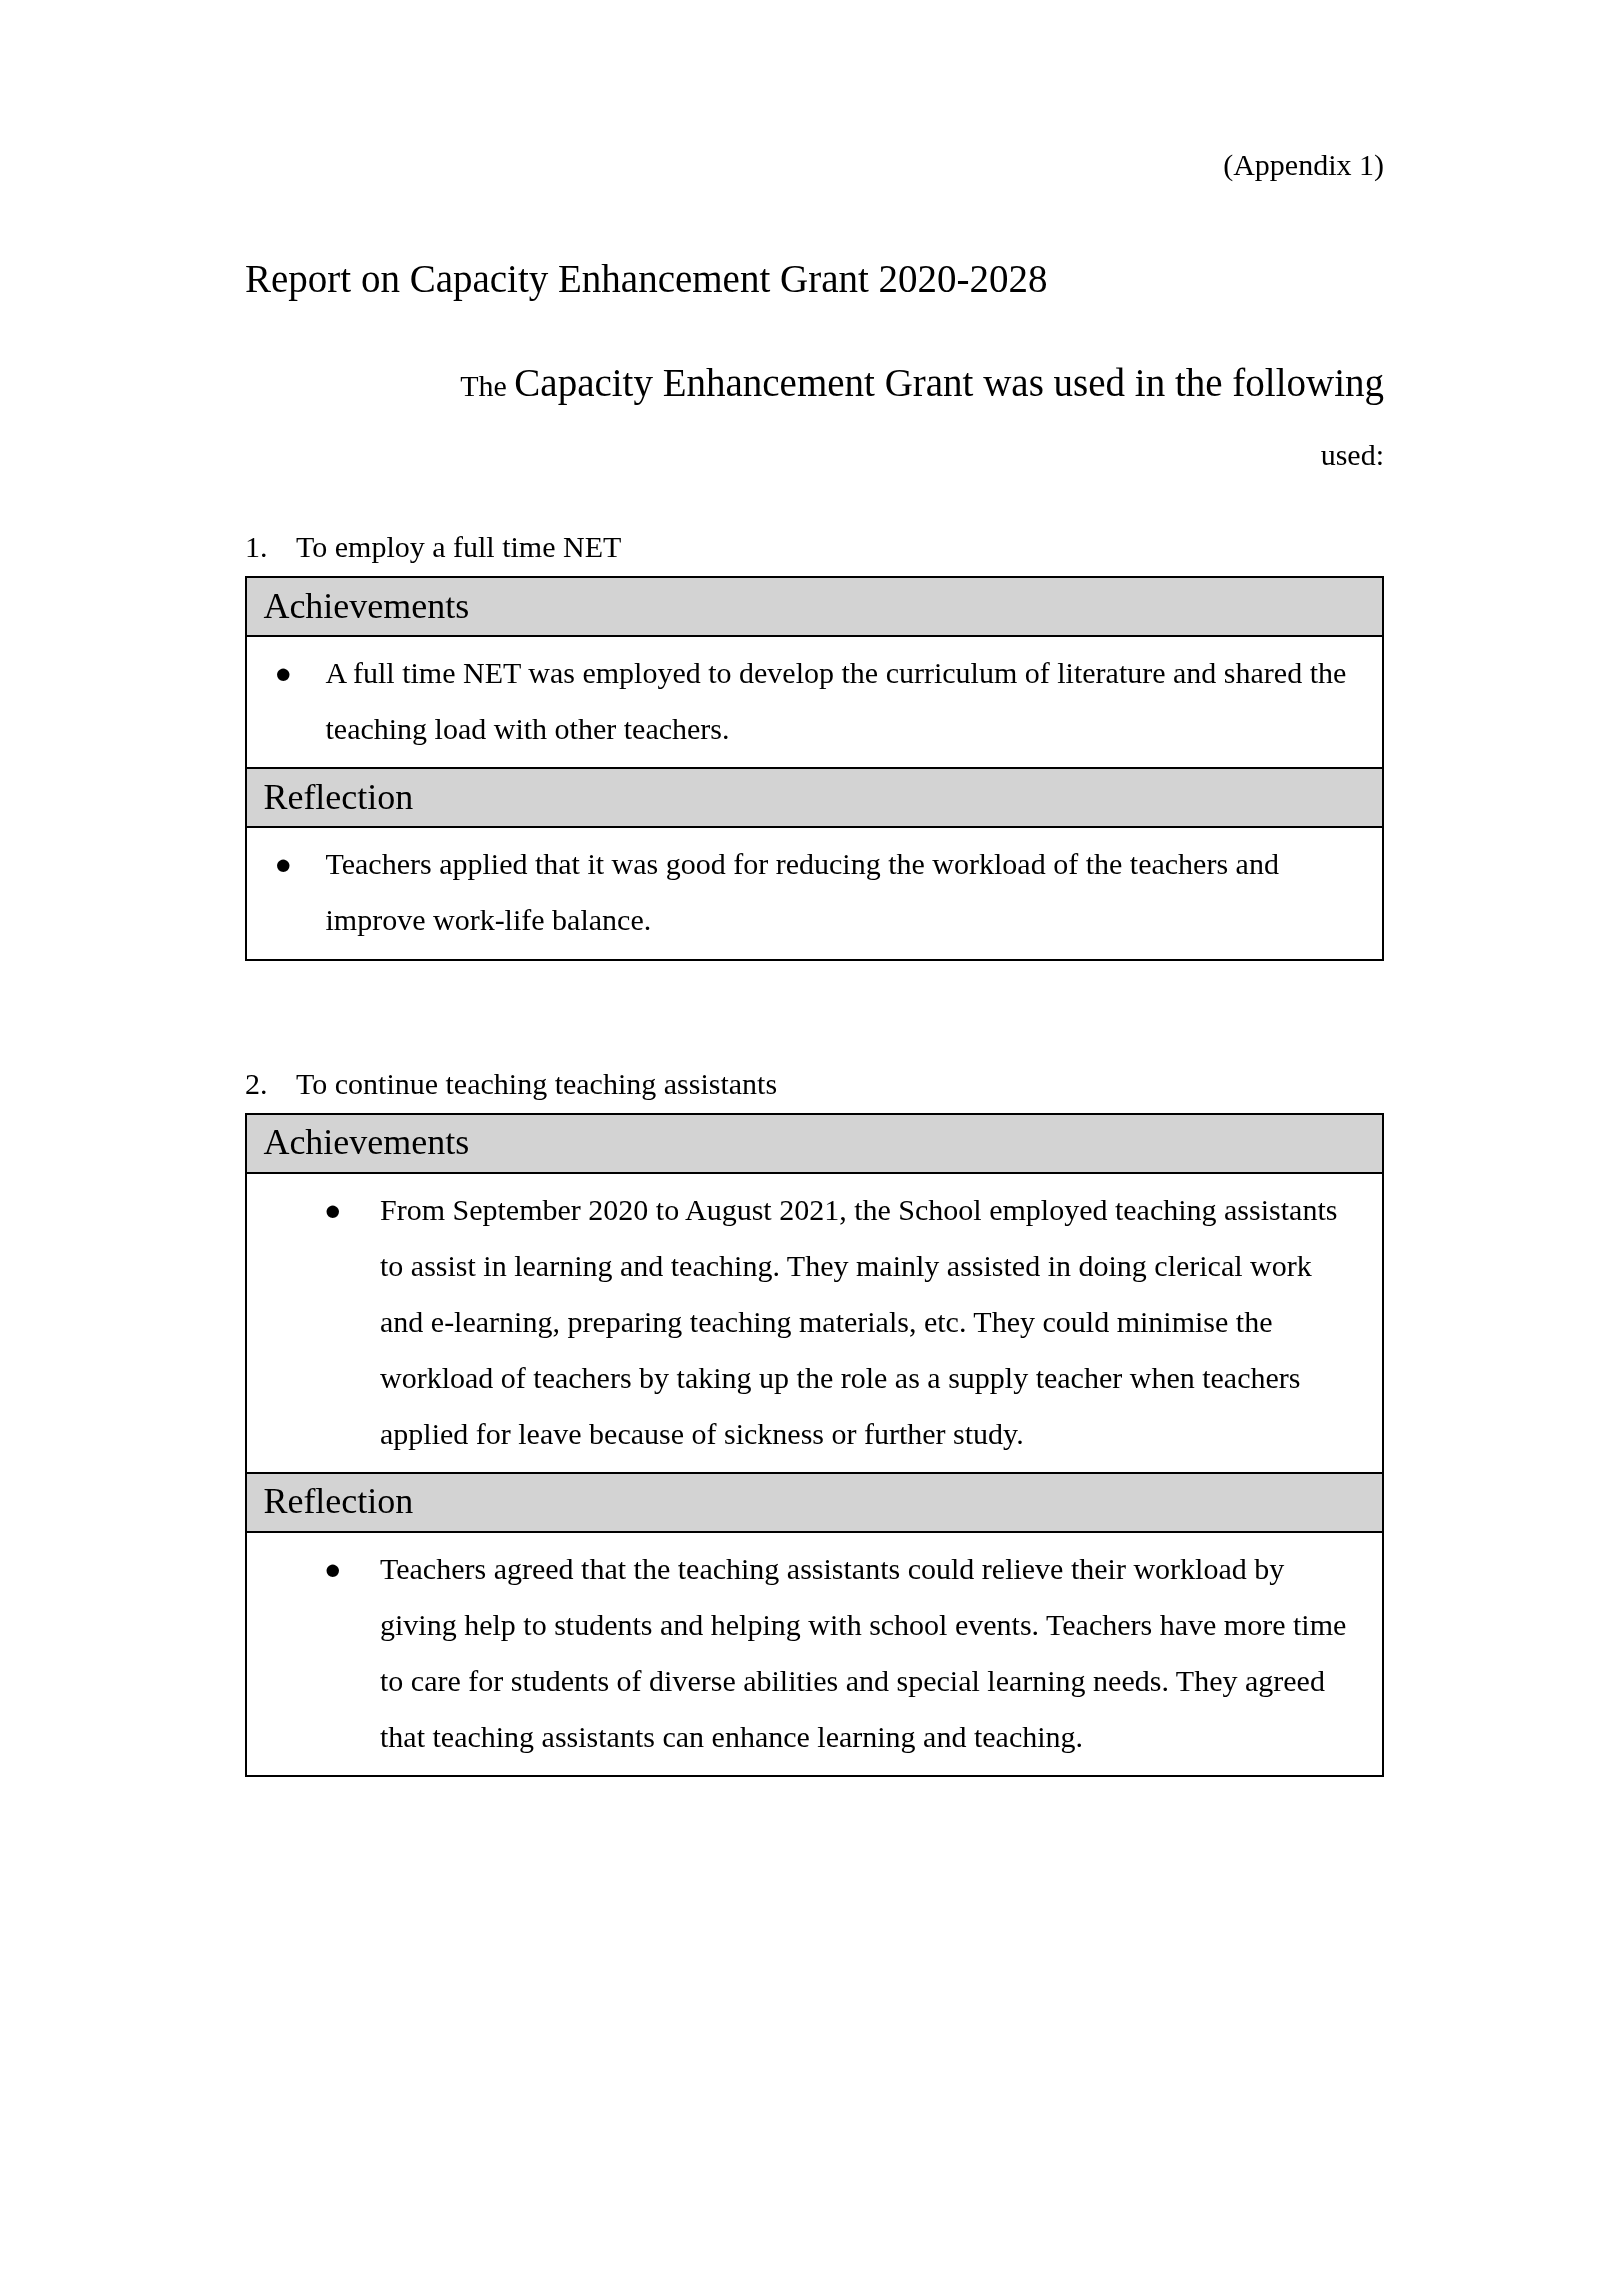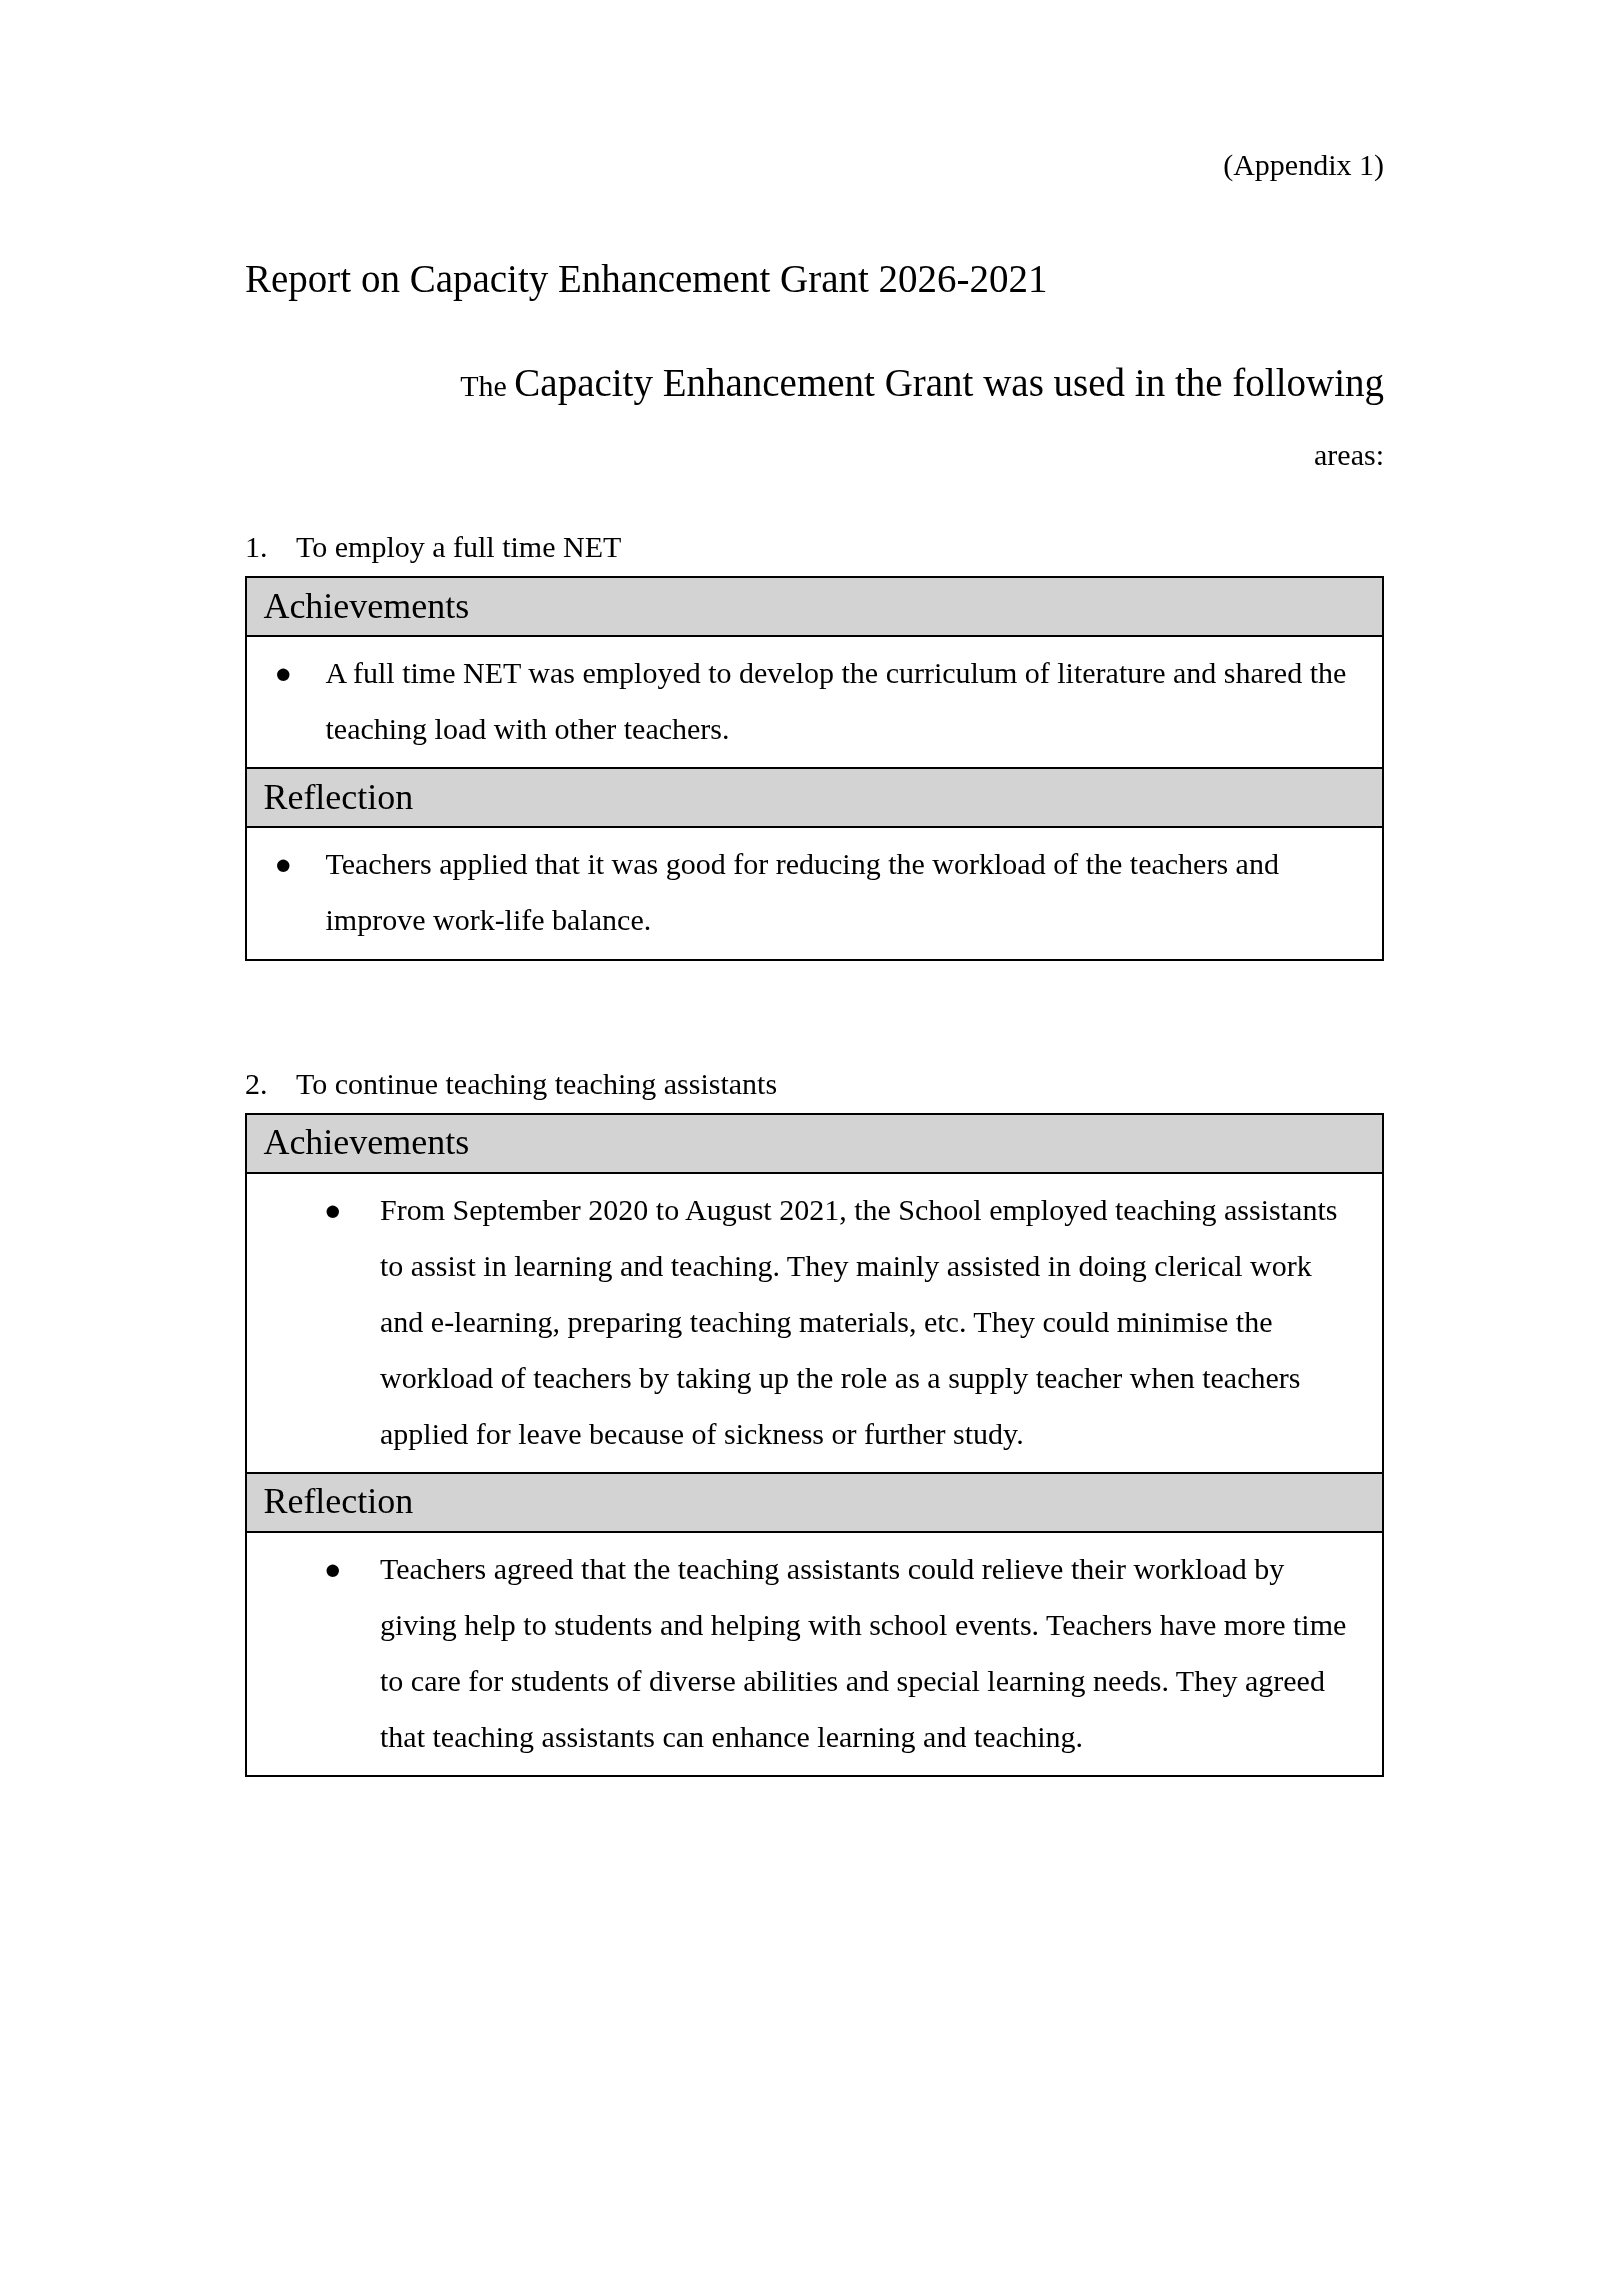--- a/index.html
+++ b/index.html
@@ -102,23 +102,23 @@
   }
 </style>
 </head>
 <body>
 
 <div class="page">
   <div class="content">
 
     <div class="appendix">(Appendix 1)</div>
 
-    <h1 class="doc-title">Report on Capacity Enhancement Grant 2026-2021</h1>
+    <h1 class="doc-title">Report on Capacity Enhancement Grant 2020-2028</h1>
 
-    <p class="intro"><span class="intro-prefix">The </span><span class="intro-main">Capacity Enhancement Grant was used in the following</span><span class="intro-suffix">areas:</span></p>
+    <p class="intro"><span class="intro-prefix">The </span><span class="intro-main">Capacity Enhancement Grant was used in the following</span><span class="intro-suffix">used:</span></p>
 
     <div class="section">
       <div class="section-heading first">
         <span class="sec-num">1.</span>
         <span class="sec-title">To employ a full time NET</span>
       </div>
 
       <div class="grant-table">
         <div class="row header">Achievements</div>
 

